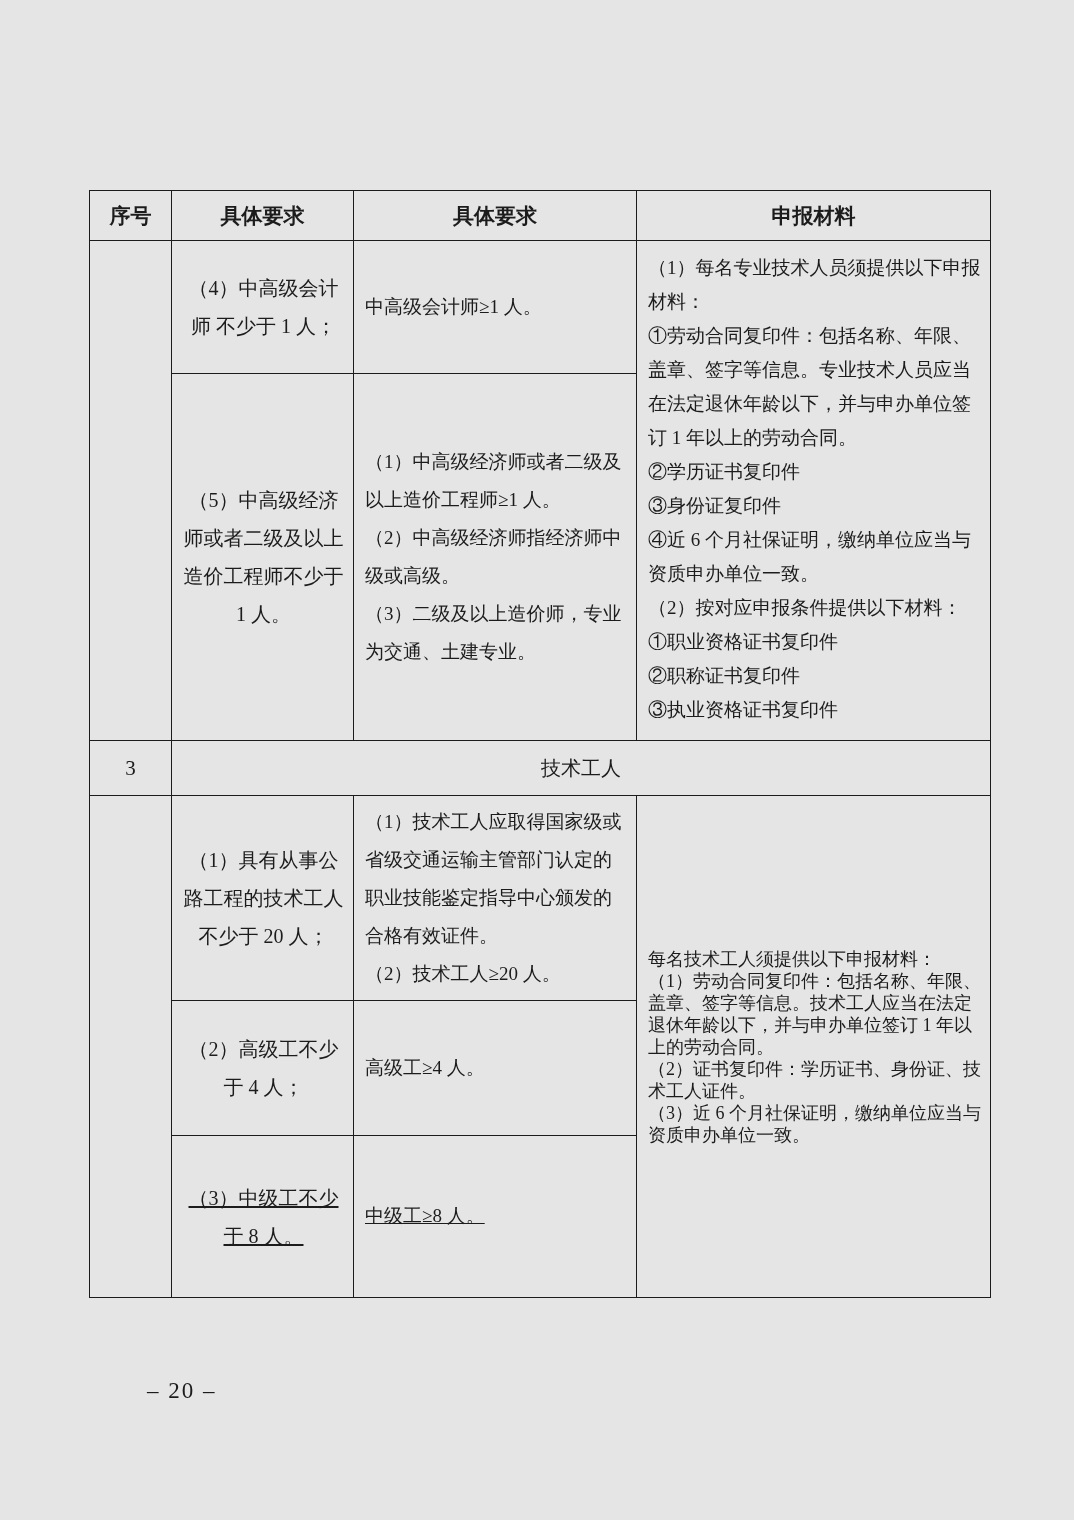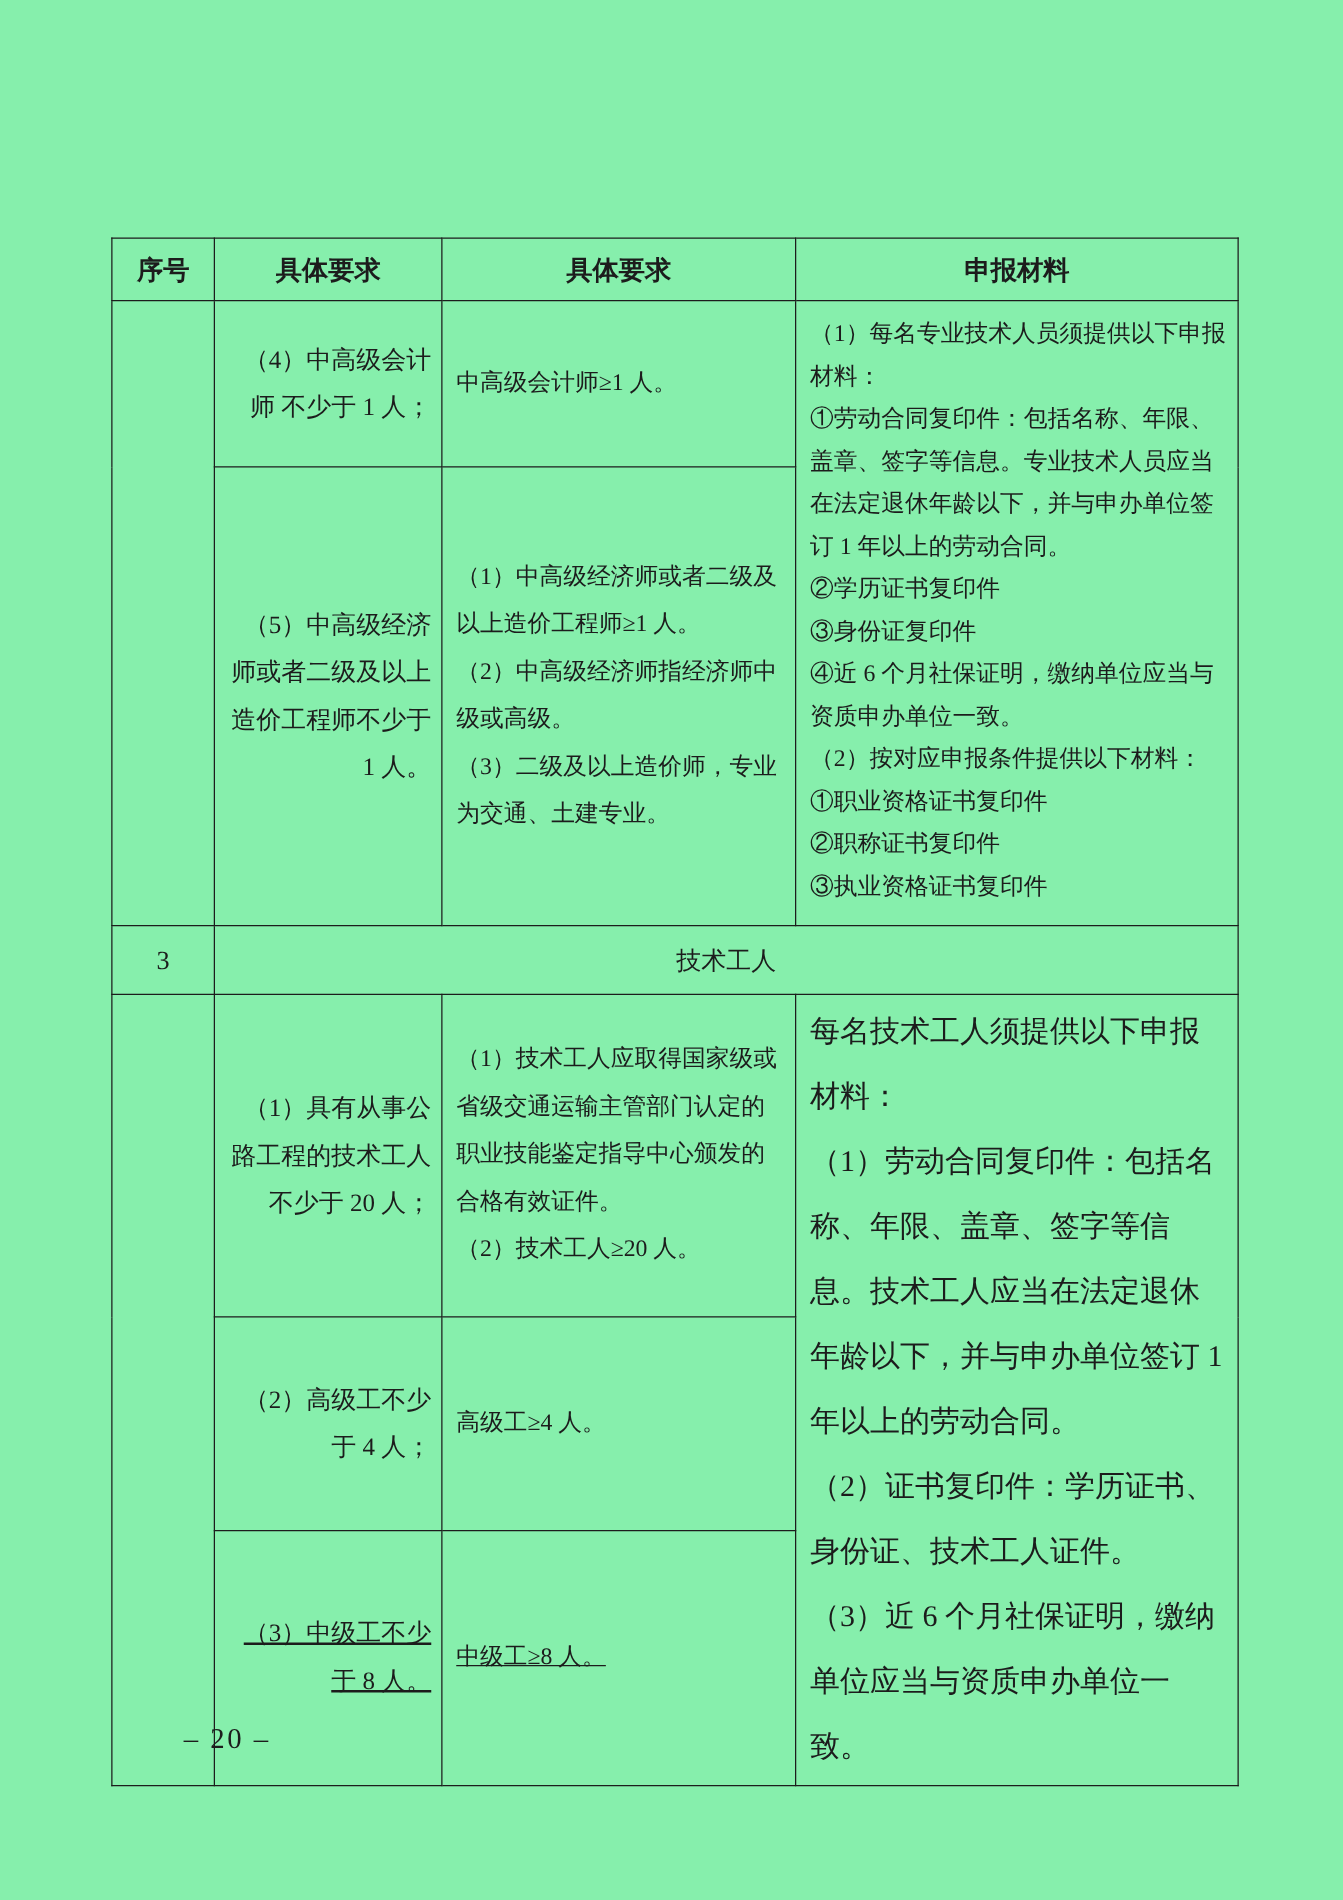--- a/index.html
+++ b/index.html
@@ -1,21 +1,21 @@
 <!DOCTYPE html>
 <html><head>
 <meta charset="utf-8">
 <style>
   * { margin: 0; padding: 0; box-sizing: border-box; }
   html, body { background: #888; }
   .page {
     position: relative;
     width: 1074px;
     height: 1520px;
-    background: #86efac;
+    background: #e5e5e5;
     margin: 0 auto;
     font-family: "Liberation Serif", "DejaVu Serif", serif;
     color: #1c1c1c;
     overflow: hidden;
   }
   table.doc-table {
     position: absolute;
     left: 89px;
     top: 190px;
     width: 901px;
@@ -49,21 +49,21 @@
   }
   td.c-title {
     font-size: 20px;
     padding: 2px 12px;
     text-align: center;
   }
   td.c-req {
     font-size: 20px;
     line-height: 38px;
     padding: 4px 8px 4px 10px;
-    text-align: right;
+    text-align: center;
     white-space: pre-line;
     overflow-wrap: break-word;
   }
   td.c-det {
     font-size: 19px;
     line-height: 38px;
     padding: 4px 8px 5px 11px;
     text-align: left;
     white-space: pre-line;
     overflow-wrap: break-word;
@@ -72,22 +72,22 @@
     text-align: left;
     white-space: pre-line;
     overflow-wrap: break-word;
   }
   td.mat1 {
     font-size: 19px;
     line-height: 34px;
     padding: 0 8px 4px 11px;
   }
   td.mat2 {
-    font-size: 24px;
-    line-height: 52px;
+    font-size: 18px;
+    line-height: 22px;
     padding: 4px 8px 4px 11px;
   }
   .footer {
     position: absolute;
     left: 147px;
     top: 1378px;
     font-size: 23px;
     letter-spacing: 2px;
     color: #1c1c1c;
   }

